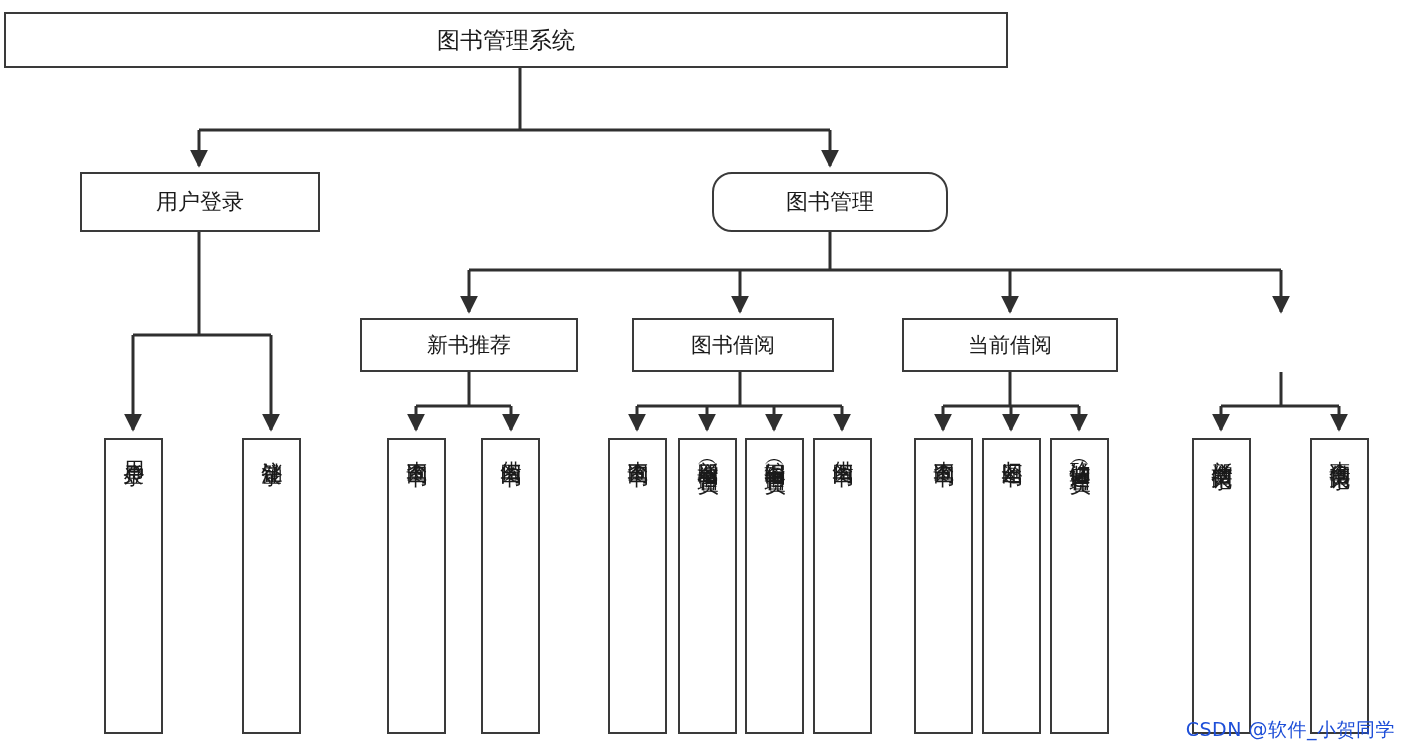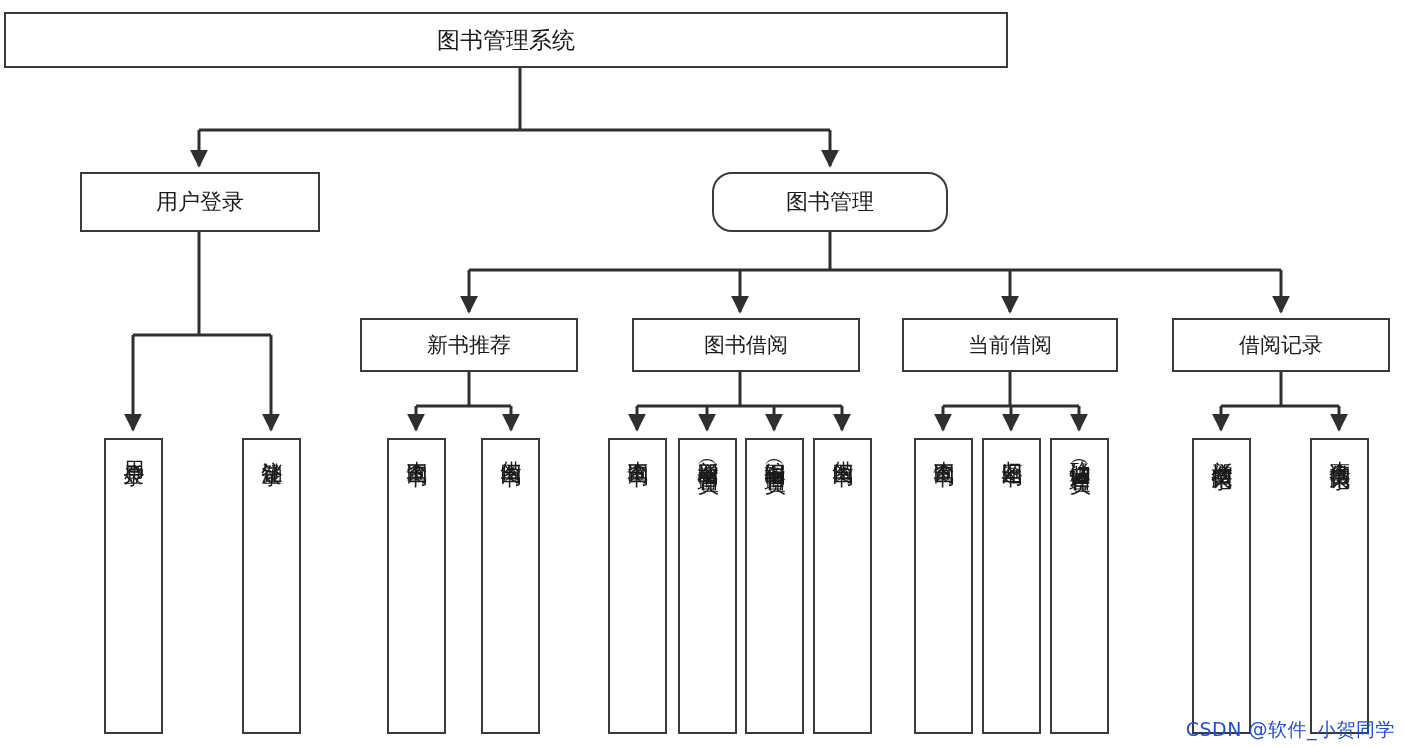--- a/index.html
+++ b/index.html
@@ -129,28 +129,25 @@
   <div class="node-box level2" style="left:80px; top:172px; width:240px; height:60px;">
     <span>用户登录</span>
   </div>
   <div class="node-box level2" style="left:712px; top:172px; width:236px; height:60px;border-radius:20px;">
     <span>图书管理</span>
   </div>
 
   <div class="node-box level3" style="left:360px; top:318px; width:218px; height:54px;">
     <span>新书推荐</span>
   </div>
-  <div class="node-box level3" style="left:632px; top:318px; width:228px; height:54px;">
+  <div class="node-box level3" style="left:632px; top:318px; width:202px; height:54px;">
     <span>图书借阅</span>
   </div>
   <div class="node-box level3" style="left:902px; top:318px; width:216px; height:54px;">
     <span>当前借阅</span>
-  </div>
-  <div class="node-box level3" style="left:1172px; top:318px; width:218px; height:54px;">
-    <span>借阅记录</span>
   </div>
 
   <div class="node-box leaf" style="left:104px; top:438px; width:59px; height:296px;">
     <span class="vtext">用户登录</span>
   </div>
   <div class="node-box leaf" style="left:242px; top:438px; width:59px; height:296px;">
     <span class="vtext">注销登录</span>
   </div>
 
   <div class="node-box leaf" style="left:387px; top:438px; width:59px; height:296px;">

